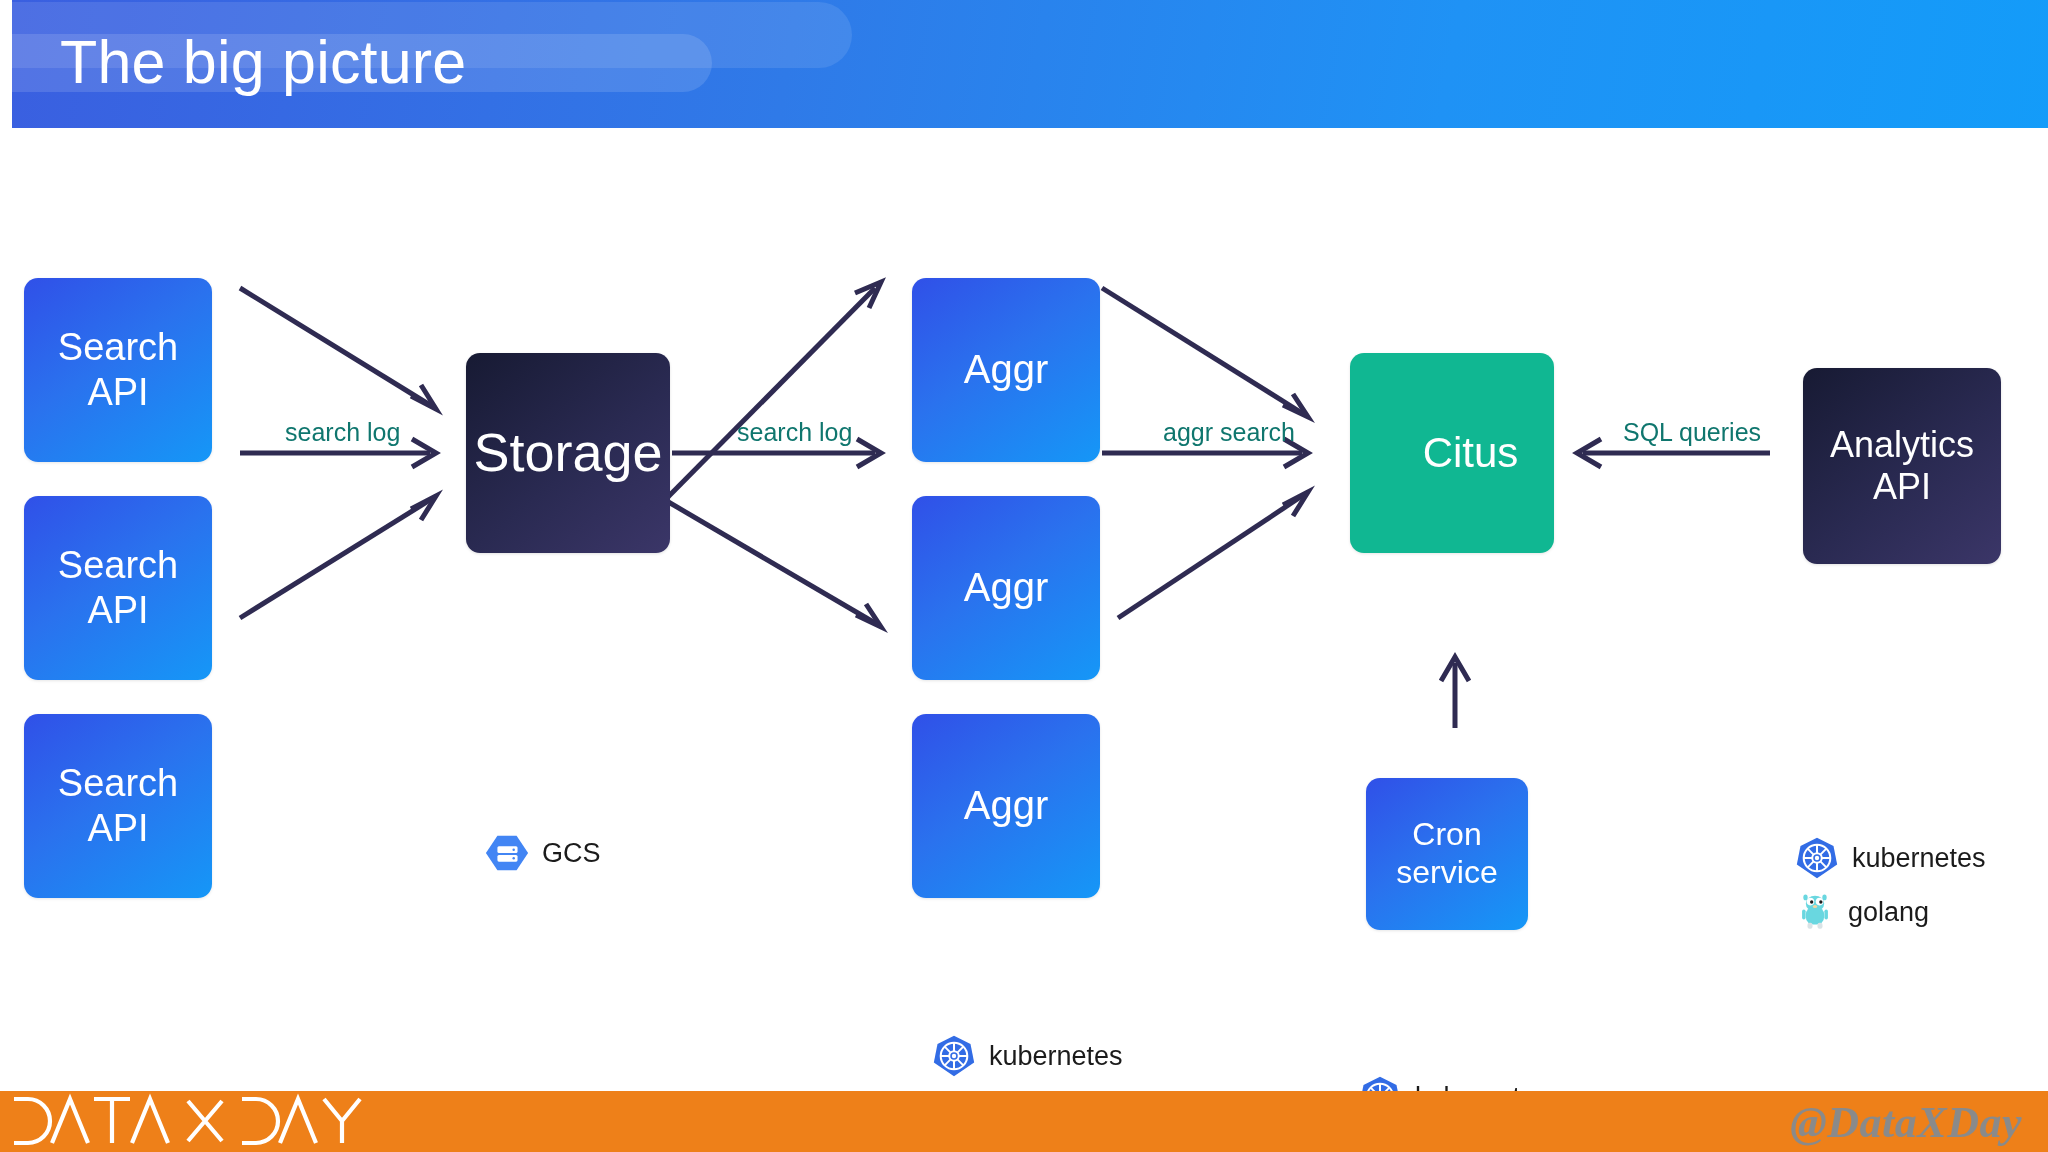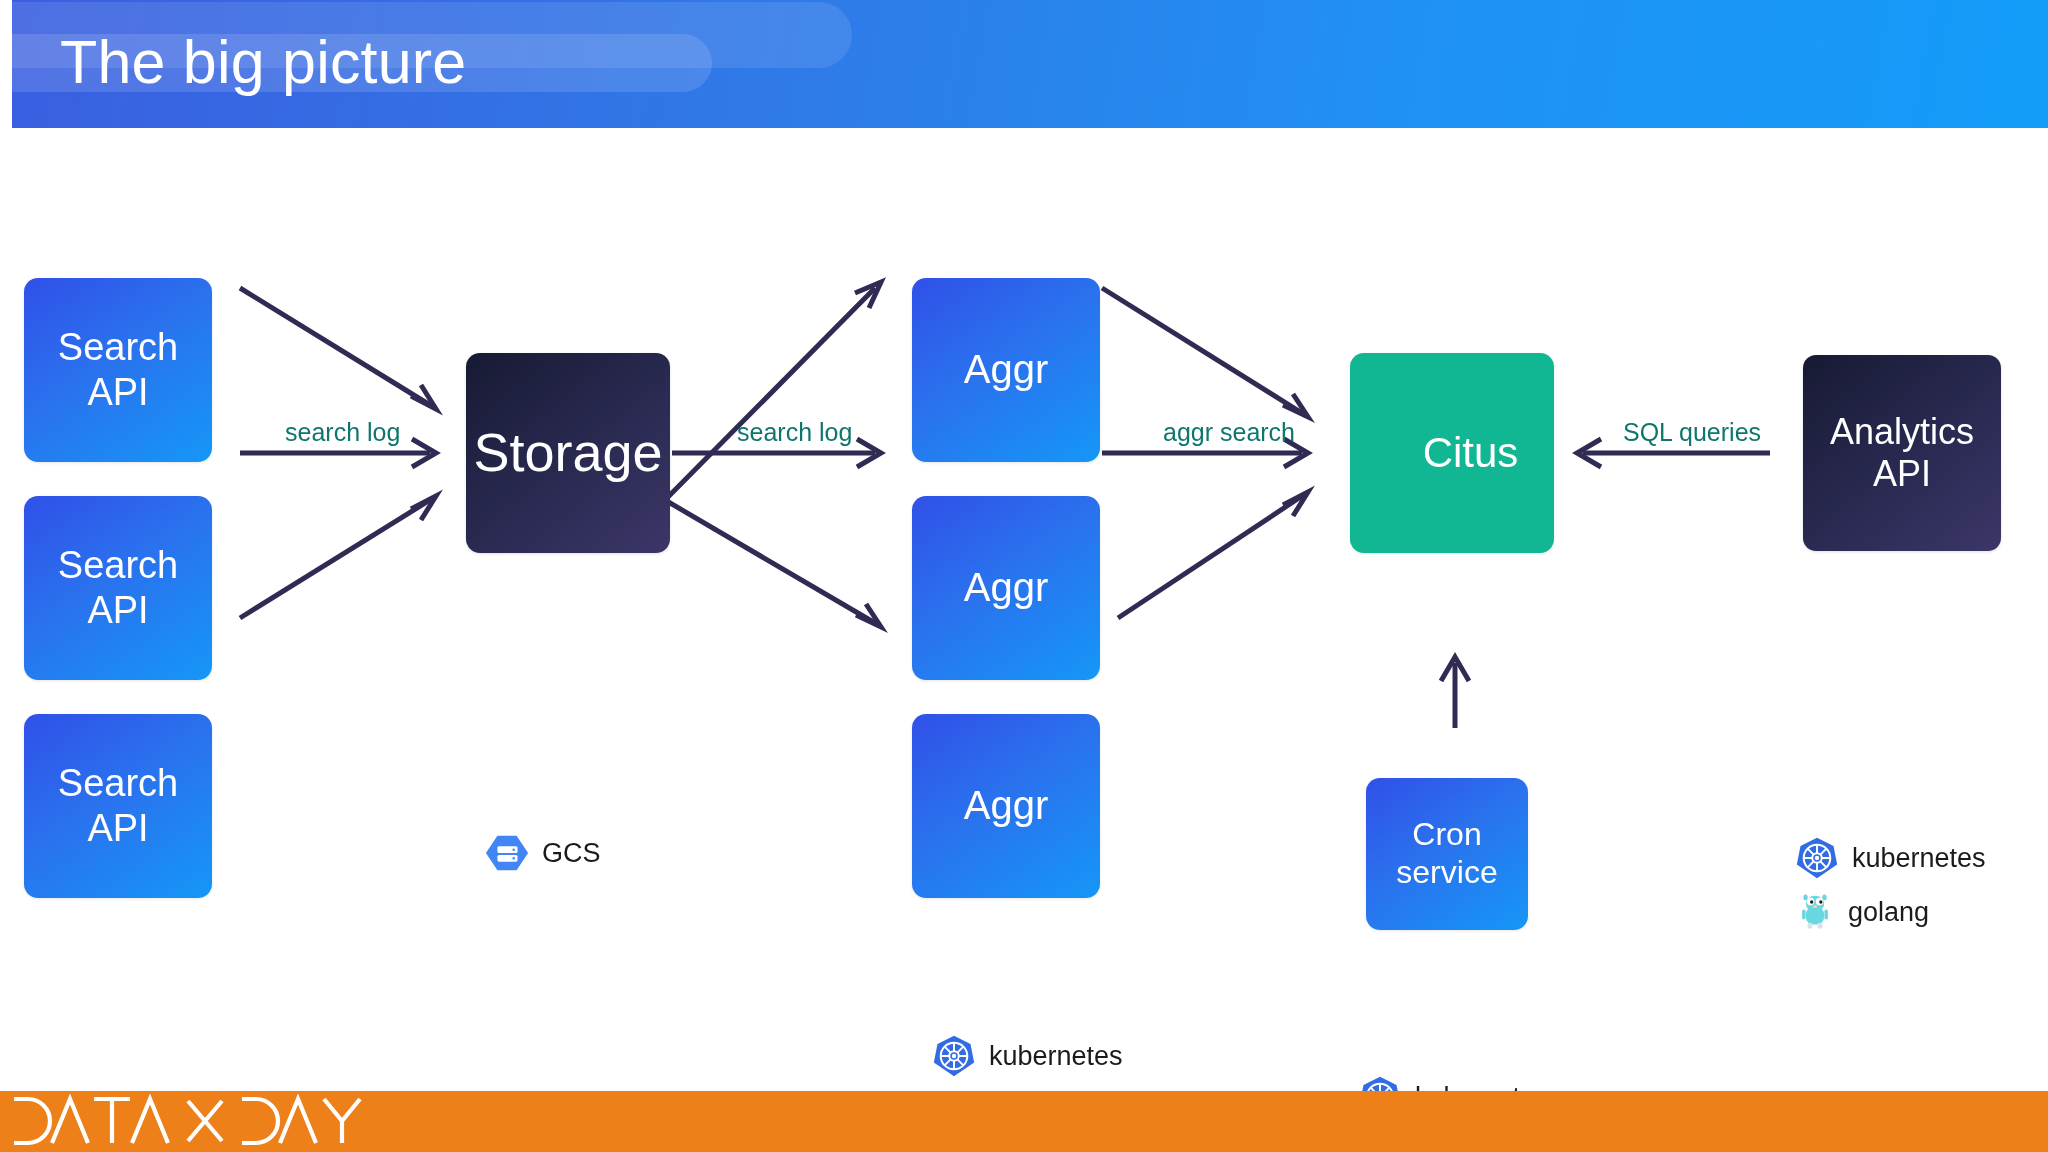--- a/index.html
+++ b/index.html
@@ -282,21 +282,21 @@
       <ellipse cx="8.6" cy="6.5" rx="2.6" ry="3.4" fill="#69d7e0"></ellipse>
       <ellipse cx="31.4" cy="6.5" rx="2.6" ry="3.4" fill="#69d7e0"></ellipse>
       <rect x="4.5" y="21" width="4.2" height="12" rx="2.1" fill="#69d7e0"></rect>
       <rect x="31.3" y="21" width="4.2" height="12" rx="2.1" fill="#69d7e0"></rect>
       <rect x="11" y="37" width="6" height="7" rx="2.4" fill="#d9e3e6"></rect>
       <rect x="23" y="37" width="6" height="7" rx="2.4" fill="#d9e3e6"></rect>
     </svg>
     <span class="tname">golang</span>
   </div>
 
-  <div class="node dark n-analytics" style="left:1803px; top:227px;border-radius:13px;">
+  <div class="node dark n-analytics" style="left:1803px; top:240px;">
     <span class="lbl">Analytics<br>API</span>
   </div>
 
   <div class="tech-row" style="left:1795px; top:708px;">
     <svg class="tech-ico" viewBox="0 0 48 48">
       <polygon points="24,2 42,11 46,31 24,46 2,31 6,11" fill="#326ce5"></polygon>
       <circle cx="24" cy="24" r="14.5" fill="none" stroke="#ffffff" stroke-width="2.2"></circle>
       <circle cx="24" cy="24" r="5.2" fill="none" stroke="#ffffff" stroke-width="2.2"></circle>
       <g stroke="#ffffff" stroke-width="2.2">
         <line x1="24" y1="9.5" x2="24" y2="18.8"></line>
@@ -348,13 +348,14 @@
 
       <path d="M182,8 L216,48 M216,8 L182,48"></path>
 
       <path d="M236,6 L250,6 A21,21 0 0 1 250,50 L236,50"></path>
 
       <path d="M274,50 L292,6 L310,50"></path>
 
       <path d="M318,6 L336,28 L354,6 M336,28 L336,50"></path>
     </g>
   </svg>
+  <div class="footer-handle">@DataXDay</div>
 </div>
 
 </body></html>

